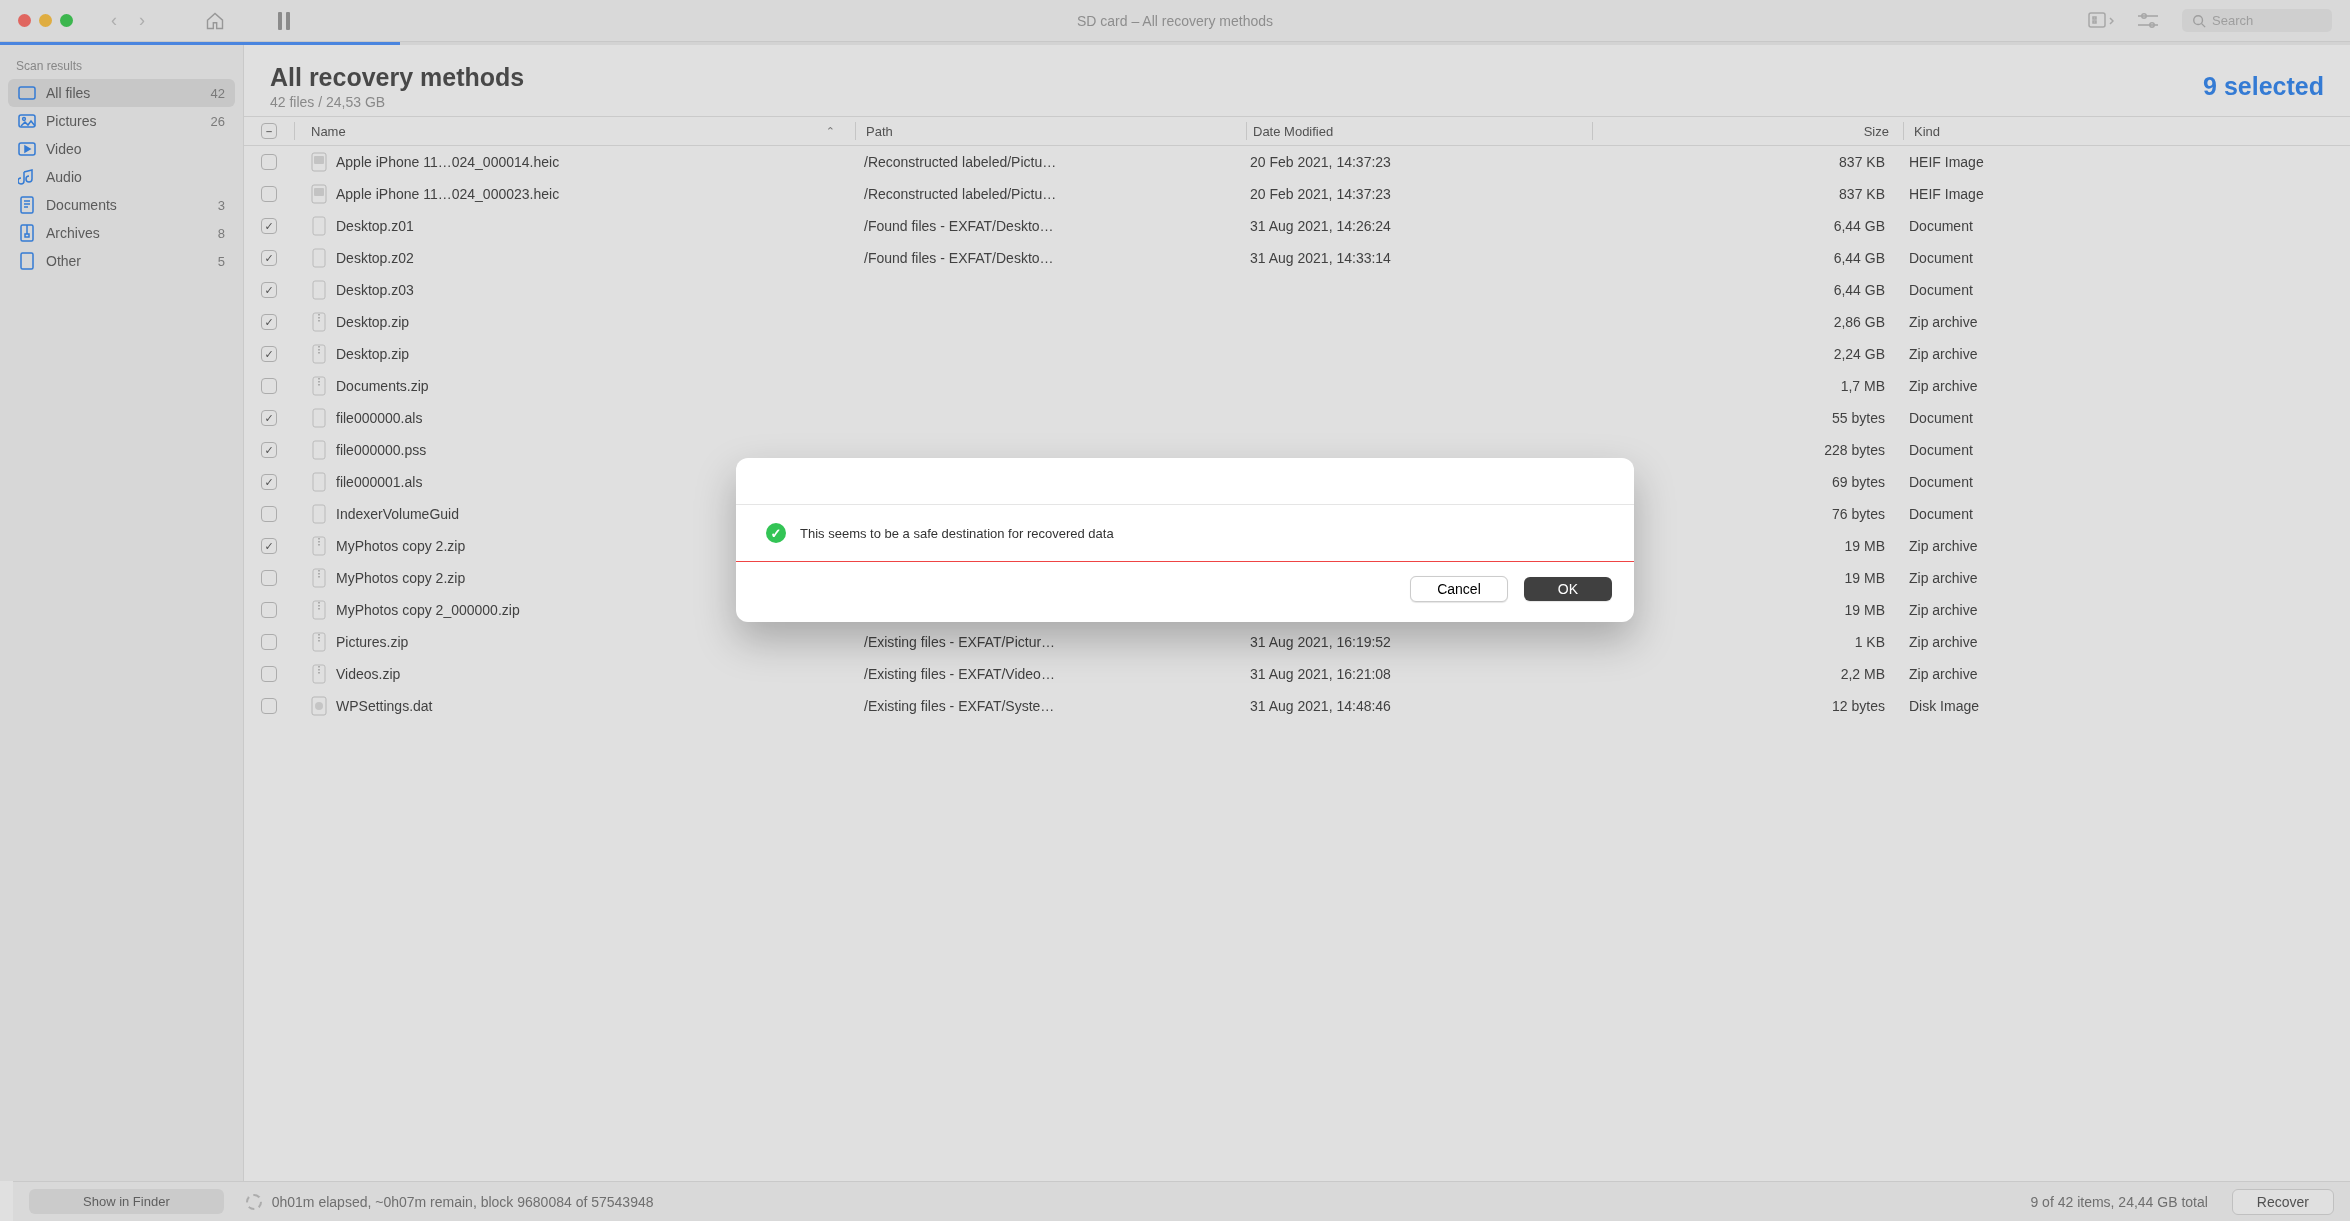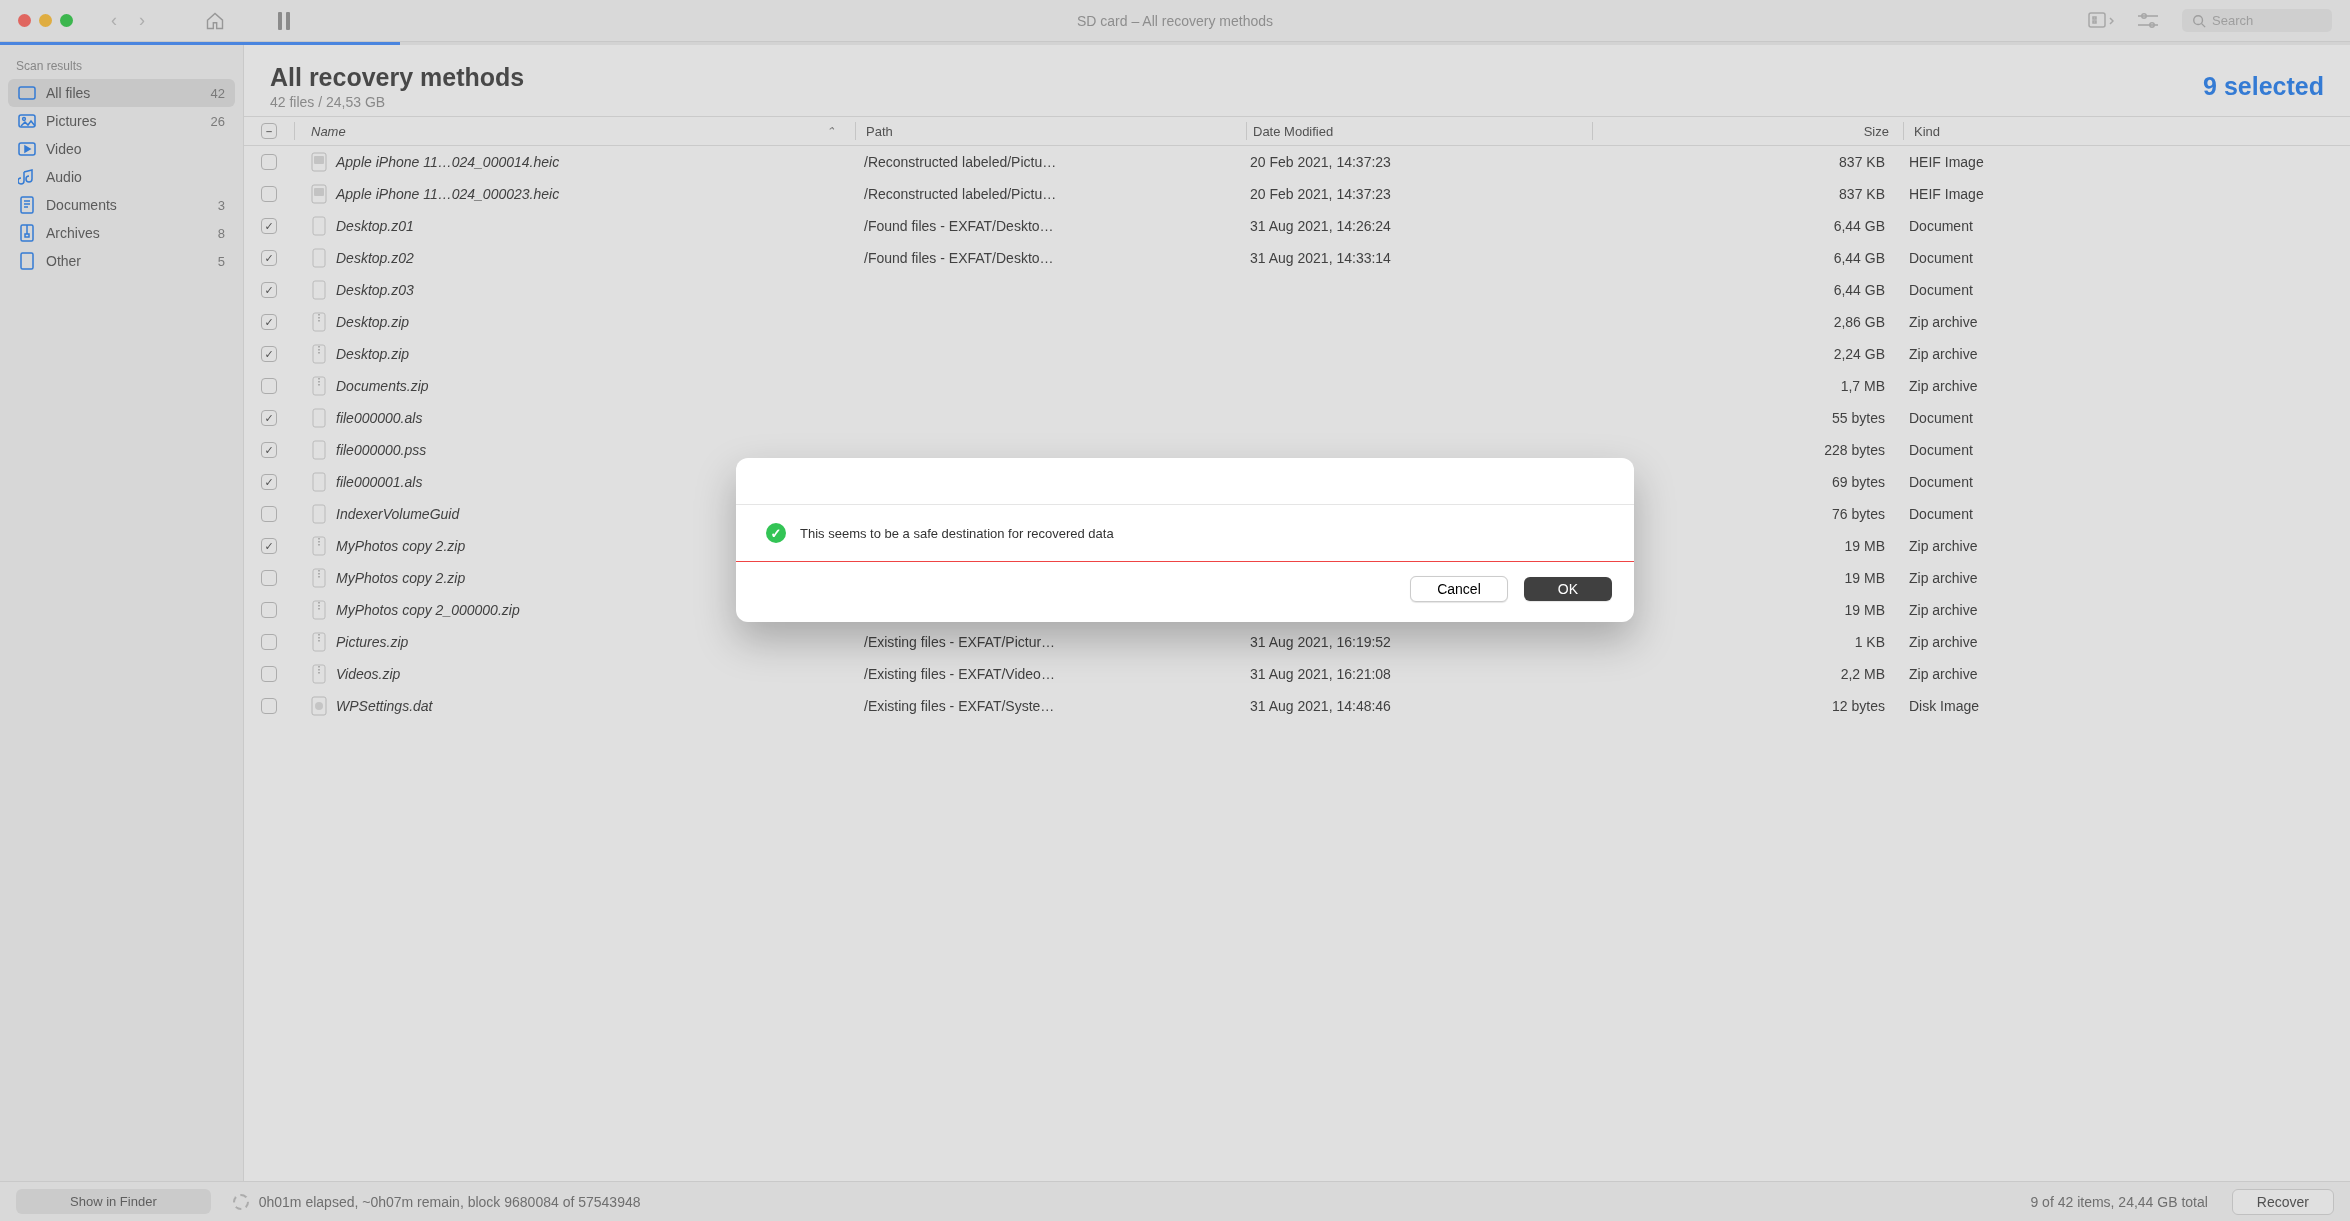--- a/index.html
+++ b/index.html
@@ -35,36 +35,36 @@
 
 .content { flex: 1; display: flex; flex-direction: column; }
 .content-head { padding: 18px 26px 6px 26px; display: flex; align-items: center; }
 .content-head h1 { font-size: 25px; font-weight: 700; color: #383838; }
 .sub-stats { font-size: 14px; color: #8d8d8d; margin-top: 2px; }
 .selcount { margin-left: auto; font-size: 25px; font-weight: 700; color: #1e7bf0; }
 
 
 .tbl-head { display: flex; align-items: center; height: 30px; border-top: 1px solid #e3e3e3; border-bottom: 1px solid #e3e3e3; font-size: 13px; color: #444; }
 .col-chk { width: 50px; display: flex; justify-content: center; }
-.col-name { width: 560px; padding-left: 16px; display: flex; align-items: center; font-style: italic; }
+.col-name { width: 560px; padding-left: 16px; display: flex; align-items: center; }
 .col-path { width: 390px; padding-left: 10px; }
 .col-date { width: 345px; padding-left: 6px; }
 .col-size { width: 310px; text-align: right; padding-right: 14px; }
 .col-kind { width: 200px; padding-left: 10px; }
 .tbl-body { flex: 1; overflow: auto; }
 .row { display: flex; align-items: center; height: 32px; font-size: 14px; color: #2e2e2e; }
 .chk { width: 16px; height: 16px; border: 1px solid #bbb; border-radius: 4px; display: inline-flex; align-items: center; justify-content: center; background: #fff; font-size: 11px; }
 .chk.checked::after { content: "✓"; color: #444; }
 .chk.partial::after { content: "–"; color: #666; font-weight: 700; }
 .file-icon { width: 18px; height: 22px; margin-right: 8px; display: inline-flex; align-items: center; justify-content: center; font-size: 14px; color: #999; }
 .sort-caret { margin-left: auto; margin-right: 20px; color: #777; font-size: 11px; }
 .colsep { width: 1px; height: 18px; background: #dcdcdc; }
 
 
-.footer { height: 40px; display: flex; align-items: center; padding: 0 16px; background: #f6f6f6; border-top: 1px solid #e1e1e1; position: absolute; bottom: 0; left: 0; right: 0; }
+.footer { height: 40px; display: flex; align-items: center; padding: 0 16px; background: #f6f6f6; border-top: 1px solid #e1e1e1; position: absolute; bottom: 0; left: 13px; right: 0; }
 .show-finder-btn { background: #e4e4e4; border: none; border-radius: 6px; padding: 5px 54px; font-size: 13px; color: #555; }
 .spinner { width: 16px; height: 16px; border: 2px dashed #bbb; border-radius: 50%; margin-left: 22px; margin-right: 10px; }
 .status-text { color: #6b6b6b; font-size: 14px; }
 .footer-right { margin-left: auto; display: flex; align-items: center; gap: 24px; }
 .recover-btn { background: #fff; border: 1px solid #d5d5d5; border-radius: 6px; padding: 4px 24px; font-size: 14px; color: #444; }
 
 
 .dim { position: absolute; inset: 0; background: rgba(125,125,125,0.24); }
 
 

